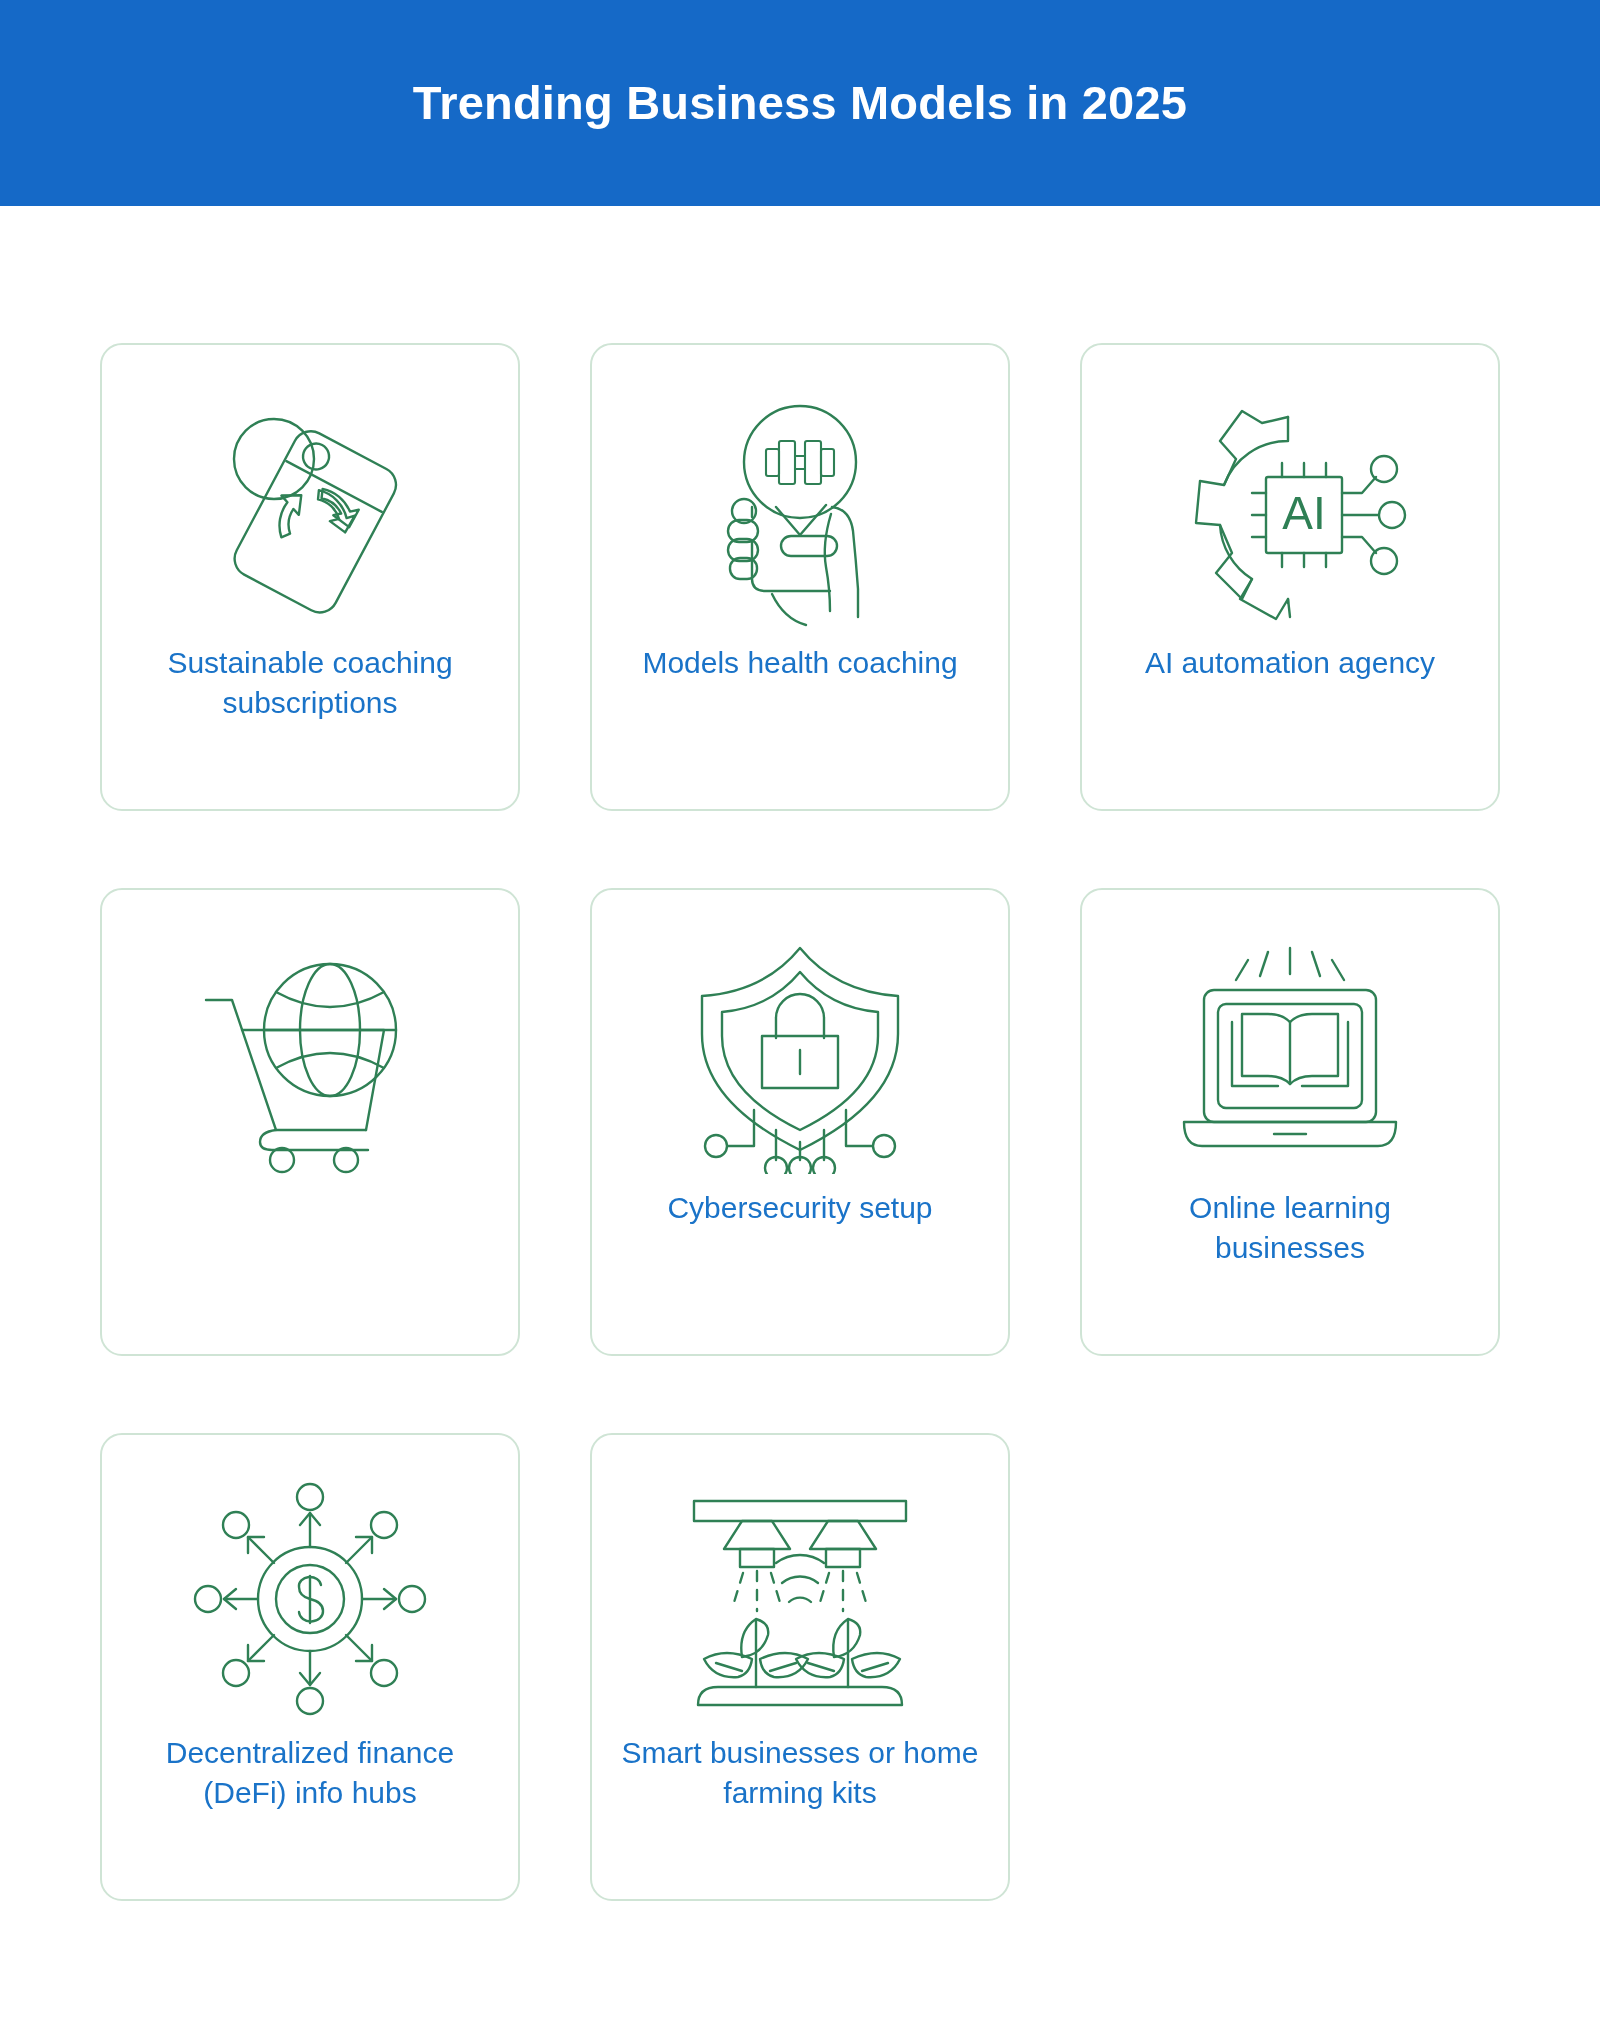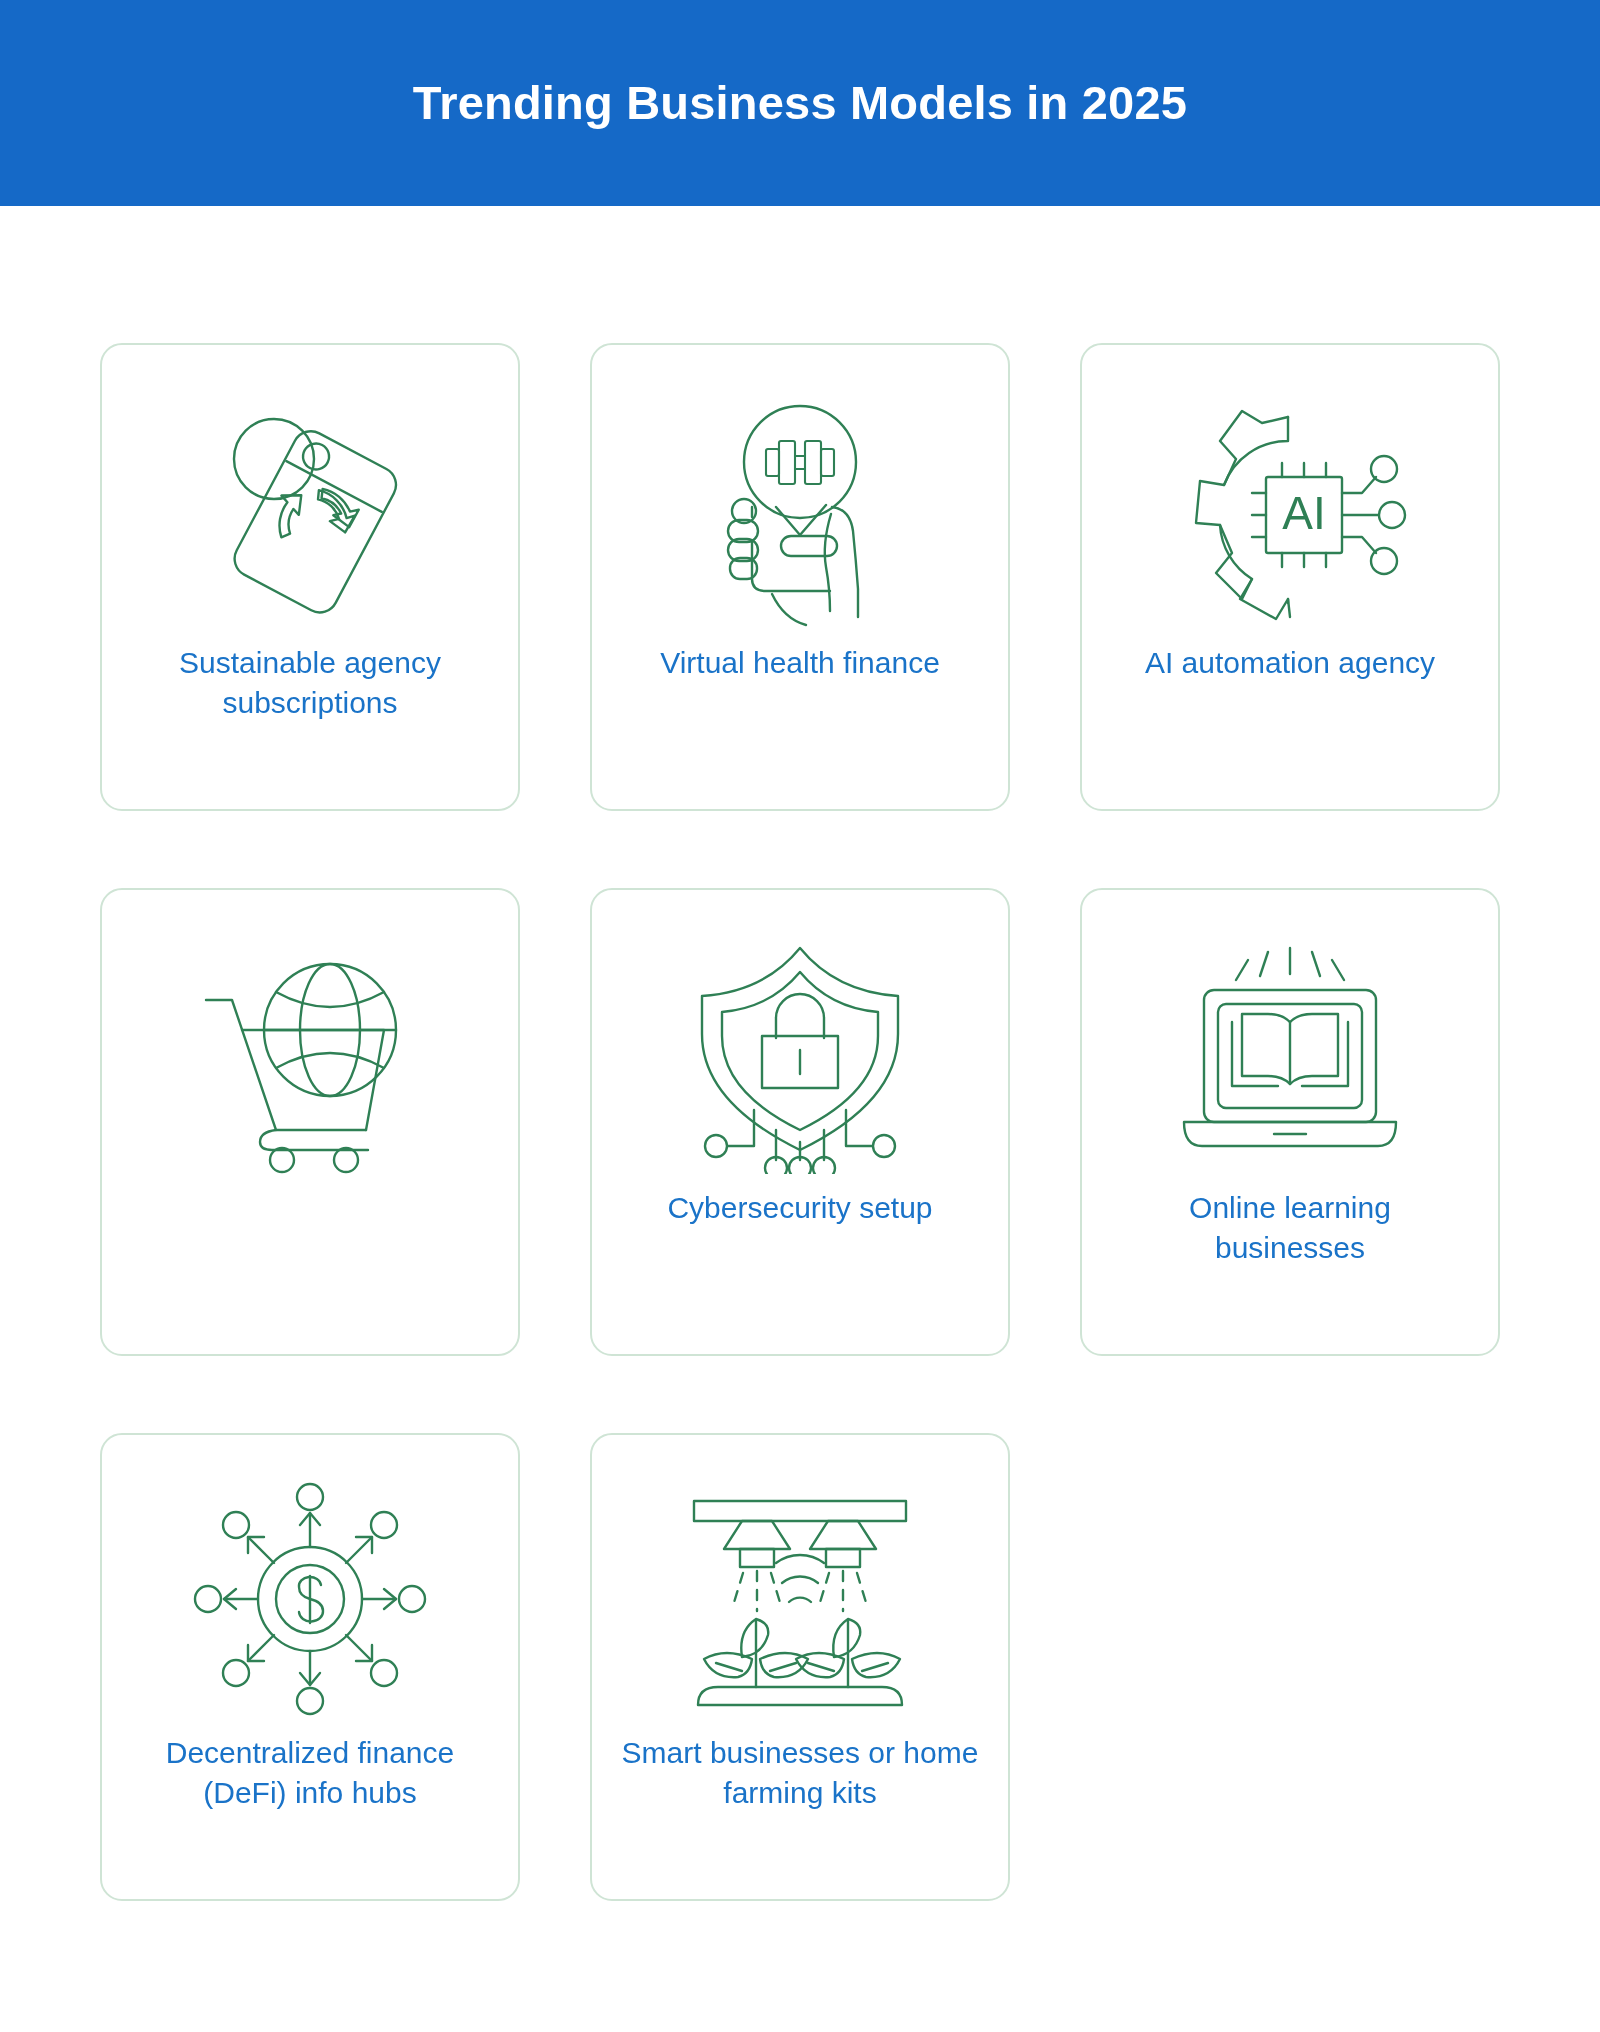--- a/index.html
+++ b/index.html
@@ -137,21 +137,21 @@
             <circle class="ic" cx="96" cy="72" r="13"></circle>
           </g>
 
           <g transform="translate(126,136) rotate(18)">
             <path class="ic" d="M -8,-34 A 38 38 0 0 1 27,-16 L 34,-21 L 30,-2 L 12,-8 L 20,-13 A 28 28 0 0 0 -6,-25 Z"></path>
             <path class="ic" d="M 34,14 A 38 38 0 0 1 6,36 L 6,45 L -9,32 L 6,19 L 6,27 A 28 28 0 0 0 25,11 Z" transform="rotate(120)"></path>
             <path class="ic" d="M 34,14 A 38 38 0 0 1 6,36 L 6,45 L -9,32 L 6,19 L 6,27 A 28 28 0 0 0 25,11 Z" transform="rotate(240)"></path>
           </g>
         </svg>
       </div>
-      <div class="card-label">Sustainable agency subscriptions</div>
+      <div class="card-label">Sustainable coaching subscriptions</div>
     </div>
 
     <div class="card">
       <div class="icon-wrap">
         <svg viewBox="0 0 240 240">
 
           <circle class="ic" cx="120" cy="73" r="56"></circle>
           <path class="ic" d="M 96,118 L 120,146 L 146,116"></path>
 
           <rect class="ic-thin" x="86" y="60" width="13" height="27" rx="2"></rect>
@@ -168,21 +168,21 @@
           <rect class="ic" x="52" y="110" width="24" height="24" rx="12"></rect>
           <rect class="ic" x="48" y="131" width="30" height="22" rx="11"></rect>
           <rect class="ic" x="48" y="150" width="30" height="22" rx="11"></rect>
           <rect class="ic" x="50" y="169" width="27" height="21" rx="10"></rect>
 
           <path class="ic" d="M 152,118 Q 170,120 173,142 Q 176,172 178,200 L 178,228"></path>
           <path class="ic" d="M 151,125 Q 142,155 146,178 Q 150,200 150,222"></path>
           <path class="ic" d="M 92,205 Q 104,230 126,236"></path>
         </svg>
       </div>
-      <div class="card-label">Virtual health finance</div>
+      <div class="card-label">Models health coaching</div>
     </div>
 
     <div class="card">
       <div class="icon-wrap">
         <svg viewBox="0 0 240 240">
 
           <path class="ic" d="M 118,28 L 118,52
             A 68 68 0 0 0 54,96 L 30,92 L 26,134 L 50,136
             A 68 68 0 0 0 82,190 L 70,210 L 106,230 L 118,210
             L 118,214"></path>

